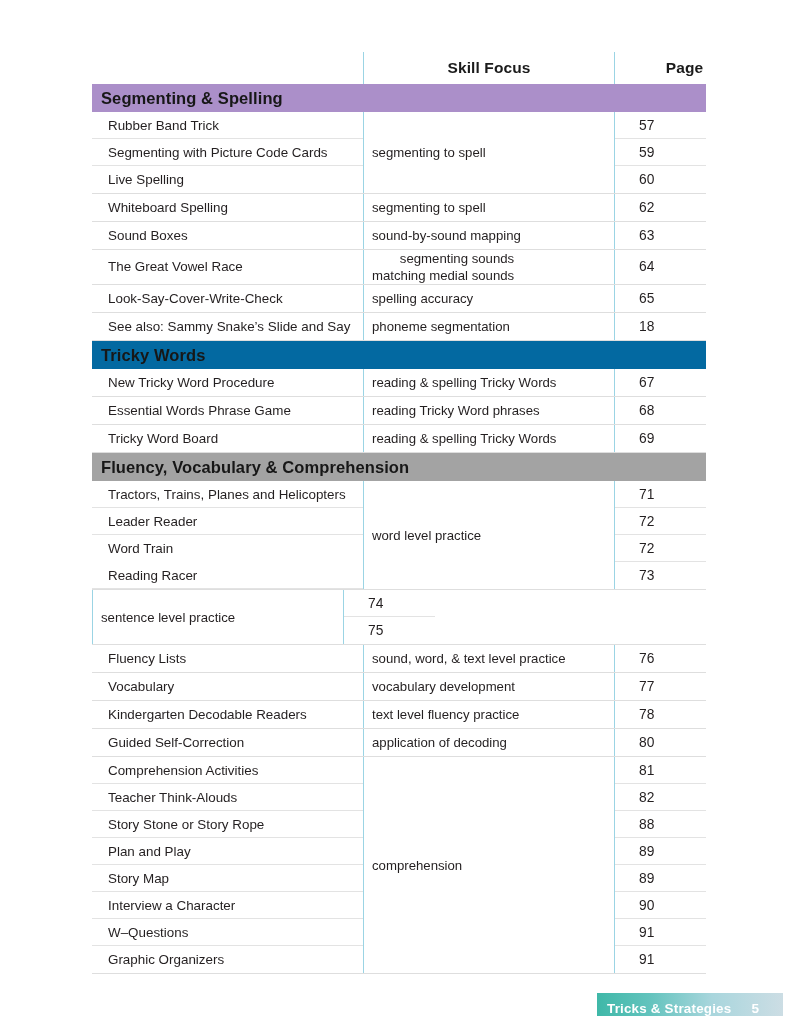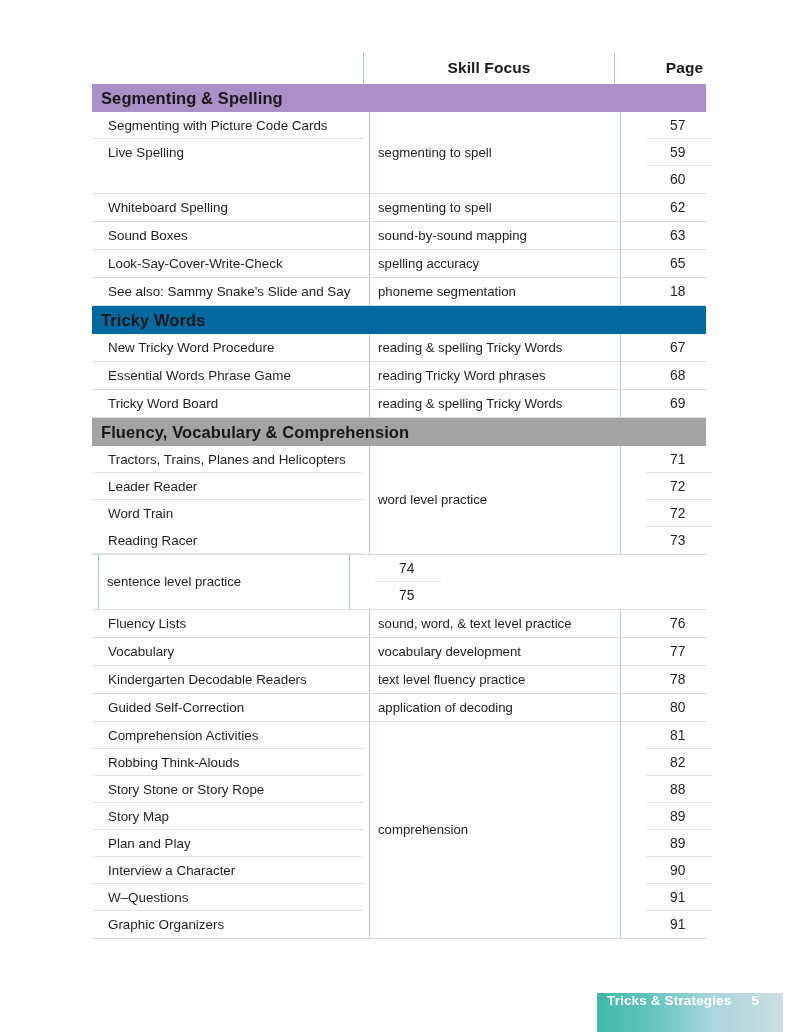--- a/index.html
+++ b/index.html
@@ -81,25 +81,23 @@
   }
 
   .group .c-skill {
     border-left: 1.3px solid #9bd4e4;
     display: flex;
     align-items: center;
     padding-left: 8px;
     font-size: 13.2px;
     line-height: 1.3;
     color: #231f20;
-    margin-left: 6px;
   }
   .group .c-page {
     border-left: 1.3px solid #9bd4e4;
-    padding-left: 25px;
   }
 
   .titles, .pages { display: flex; flex-direction: column; }
 
   .t-cell {
     height: 27px;
     display: flex;
     align-items: center;
     padding-left: 16px;
     box-sizing: border-box;
@@ -122,24 +120,24 @@
   }
   .p-cell.tall { height: 33px; }
   .p-cell.last { border-bottom: none; }
 
   
   .footer {
     position: absolute;
     left: 597px;
     top: 993px;
     width: 186px;
-    height: 39px;
+    height: 23px;
     background: linear-gradient(to right, #3fb8a8 0%, #62c3bd 28%, #a9d6dd 62%, #ccdde4 100%);
     display: flex;
-    align-items: flex-start;
+    align-items: flex-end;
   }
   .footer-label {
     padding-left: 10px;
     font-size: 13.4px;
     font-weight: bold;
     color: #ffffff;
     letter-spacing: .2px;
   }
   .footer-num {
     position: absolute;
@@ -159,20 +157,21 @@
     <div class="row hdr">
       <div class="c-title"></div>
       <div class="c-skill">Skill Focus</div>
       <div class="c-page">Page</div>
     </div>
 
     <div id="sections-host">
         <div class="band" style="background: rgb(171, 143, 201);">Segmenting &amp; Spelling</div>
         <div class="group">
           <div class="titles c-title">
+            <div class="t-cell">Rubber Band Trick</div>
             <div class="t-cell">Segmenting with Picture Code Cards</div>
             <div class="t-cell last">Live Spelling</div>
           </div>
           <div class="c-skill">segmenting to spell</div>
           <div class="pages c-page">
             <div class="p-cell">57</div>
             <div class="p-cell">59</div>
             <div class="p-cell last">60</div>
           </div>
         </div>
@@ -185,20 +184,34 @@
             <div class="p-cell last">62</div>
           </div>
         </div>
         <div class="group">
           <div class="titles c-title">
             <div class="t-cell last">Sound Boxes</div>
           </div>
           <div class="c-skill">sound-by-sound mapping</div>
           <div class="pages c-page">
             <div class="p-cell last">63</div>
+          </div>
+        </div>
+        <div class="group">
+          <div class="titles c-title">
+            <div class="t-cell tall last">The Great Vowel Race</div>
+          </div>
+          <div class="c-skill">
+            <div>
+              <div>segmenting sounds</div>
+              <div>matching medial sounds</div>
+            </div>
+          </div>
+          <div class="pages c-page">
+            <div class="p-cell tall last">64</div>
           </div>
         </div>
         <div class="group">
           <div class="titles c-title">
             <div class="t-cell last">Look-Say-Cover-Write-Check</div>
           </div>
           <div class="c-skill">spelling accuracy</div>
           <div class="pages c-page">
             <div class="p-cell last">65</div>
           </div>
@@ -295,24 +308,24 @@
             <div class="t-cell last">Guided Self-Correction</div>
           </div>
           <div class="c-skill">application of decoding</div>
           <div class="pages c-page">
             <div class="p-cell last">80</div>
           </div>
         </div>
         <div class="group">
           <div class="titles c-title">
             <div class="t-cell">Comprehension Activities</div>
-            <div class="t-cell">Robbing Think-Alouds</div>
+            <div class="t-cell">Teacher Think-Alouds</div>
             <div class="t-cell">Story Stone or Story Rope</div>
+            <div class="t-cell">Plan and Play</div>
             <div class="t-cell">Story Map</div>
-            <div class="t-cell">Plan and Play</div>
             <div class="t-cell">Interview a Character</div>
             <div class="t-cell">W–Questions</div>
             <div class="t-cell last">Graphic Organizers</div>
           </div>
           <div class="c-skill">comprehension</div>
           <div class="pages c-page">
             <div class="p-cell">81</div>
             <div class="p-cell">82</div>
             <div class="p-cell">88</div>
             <div class="p-cell">89</div>

